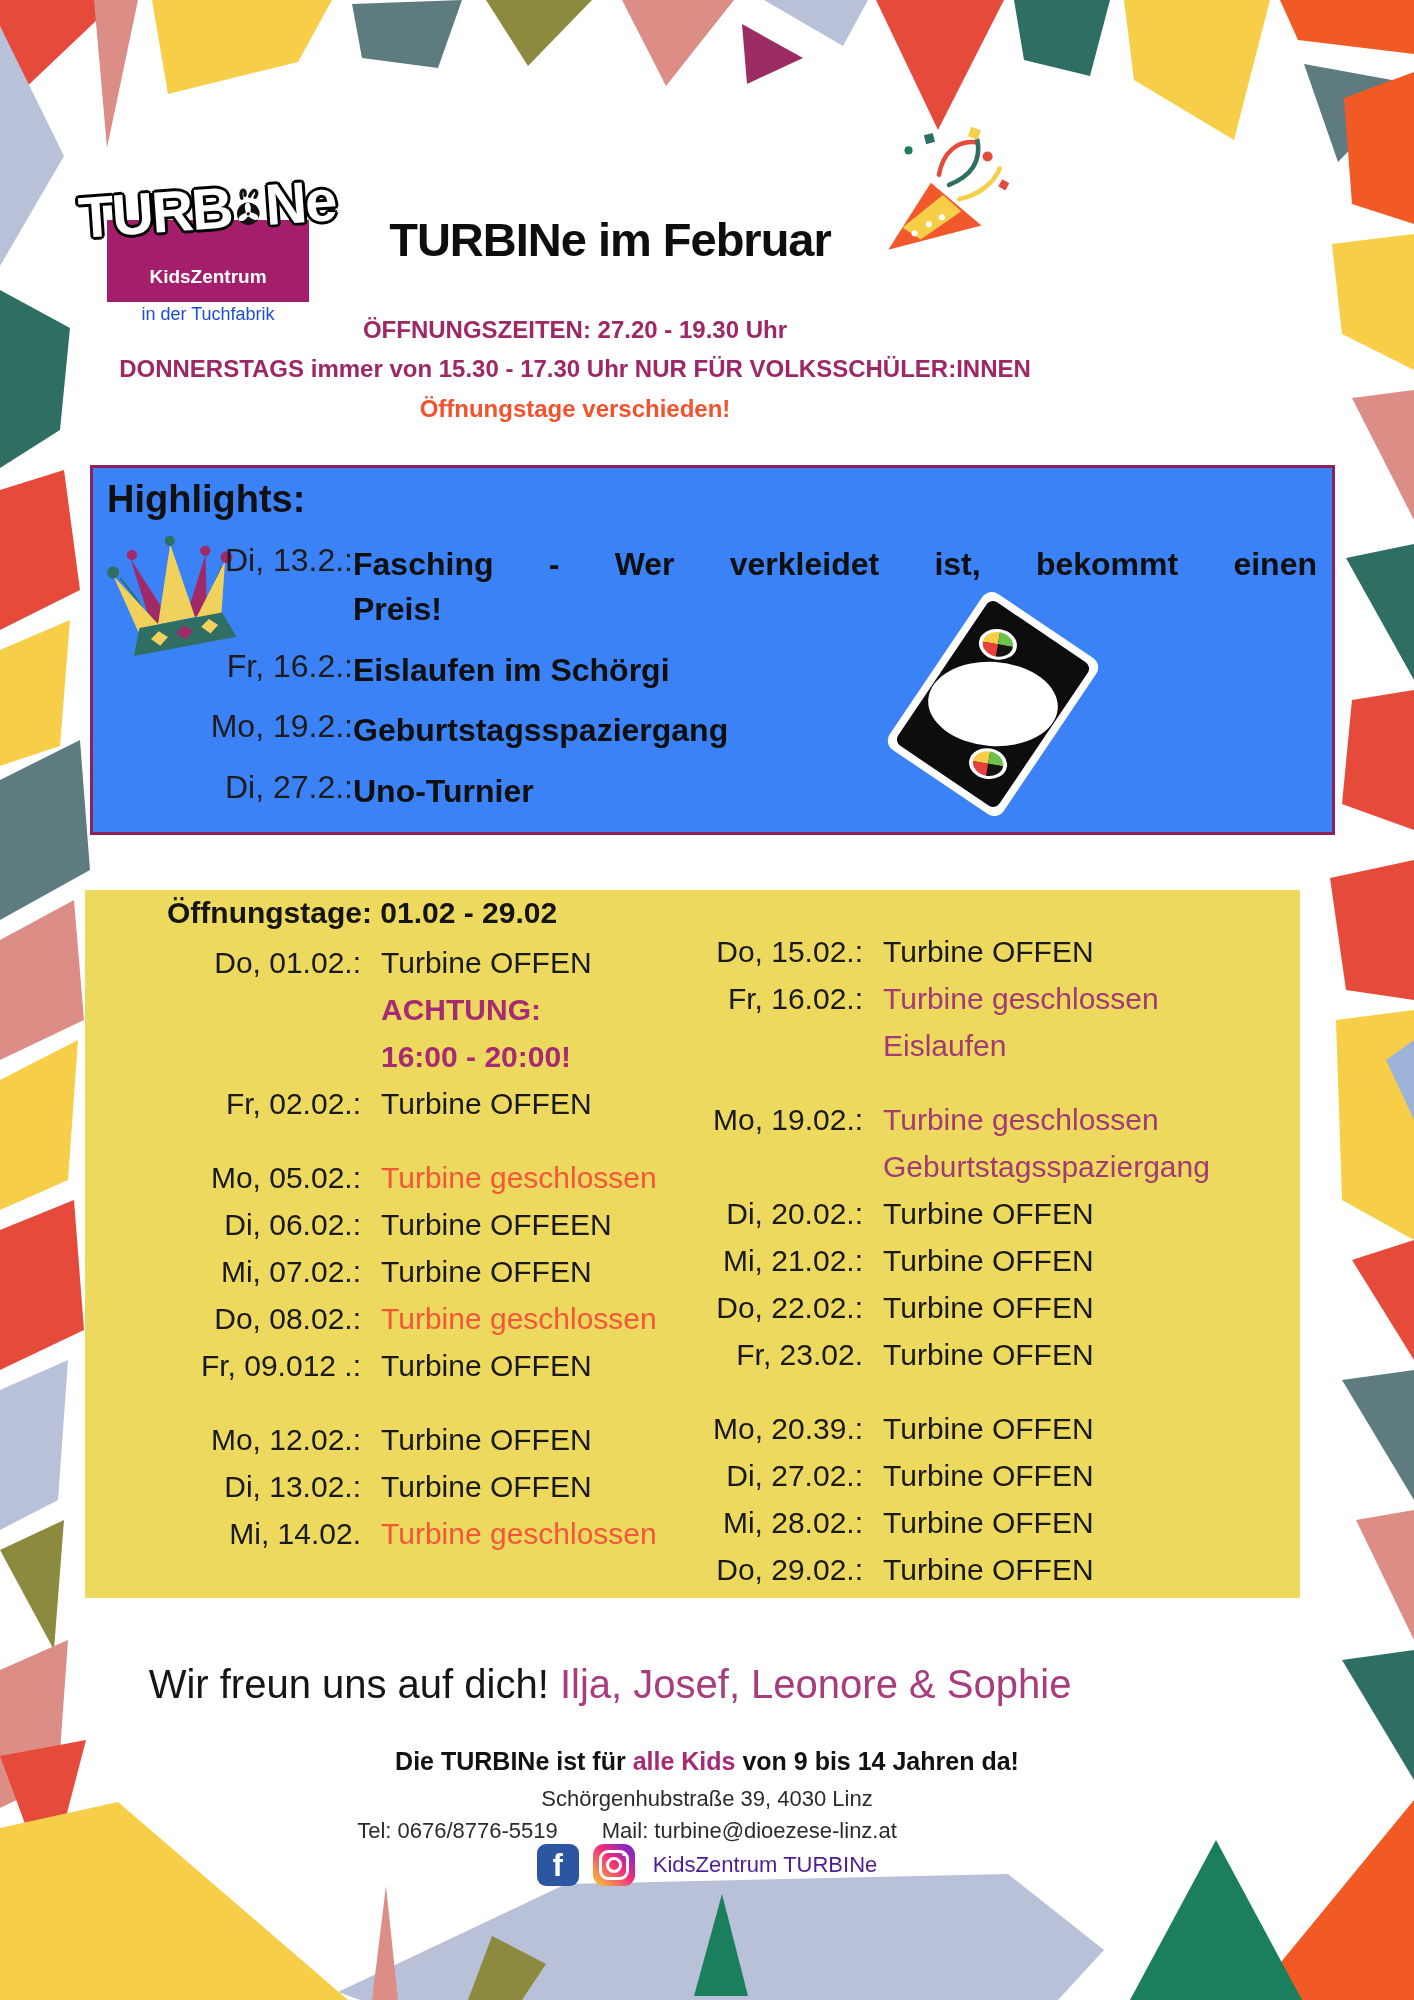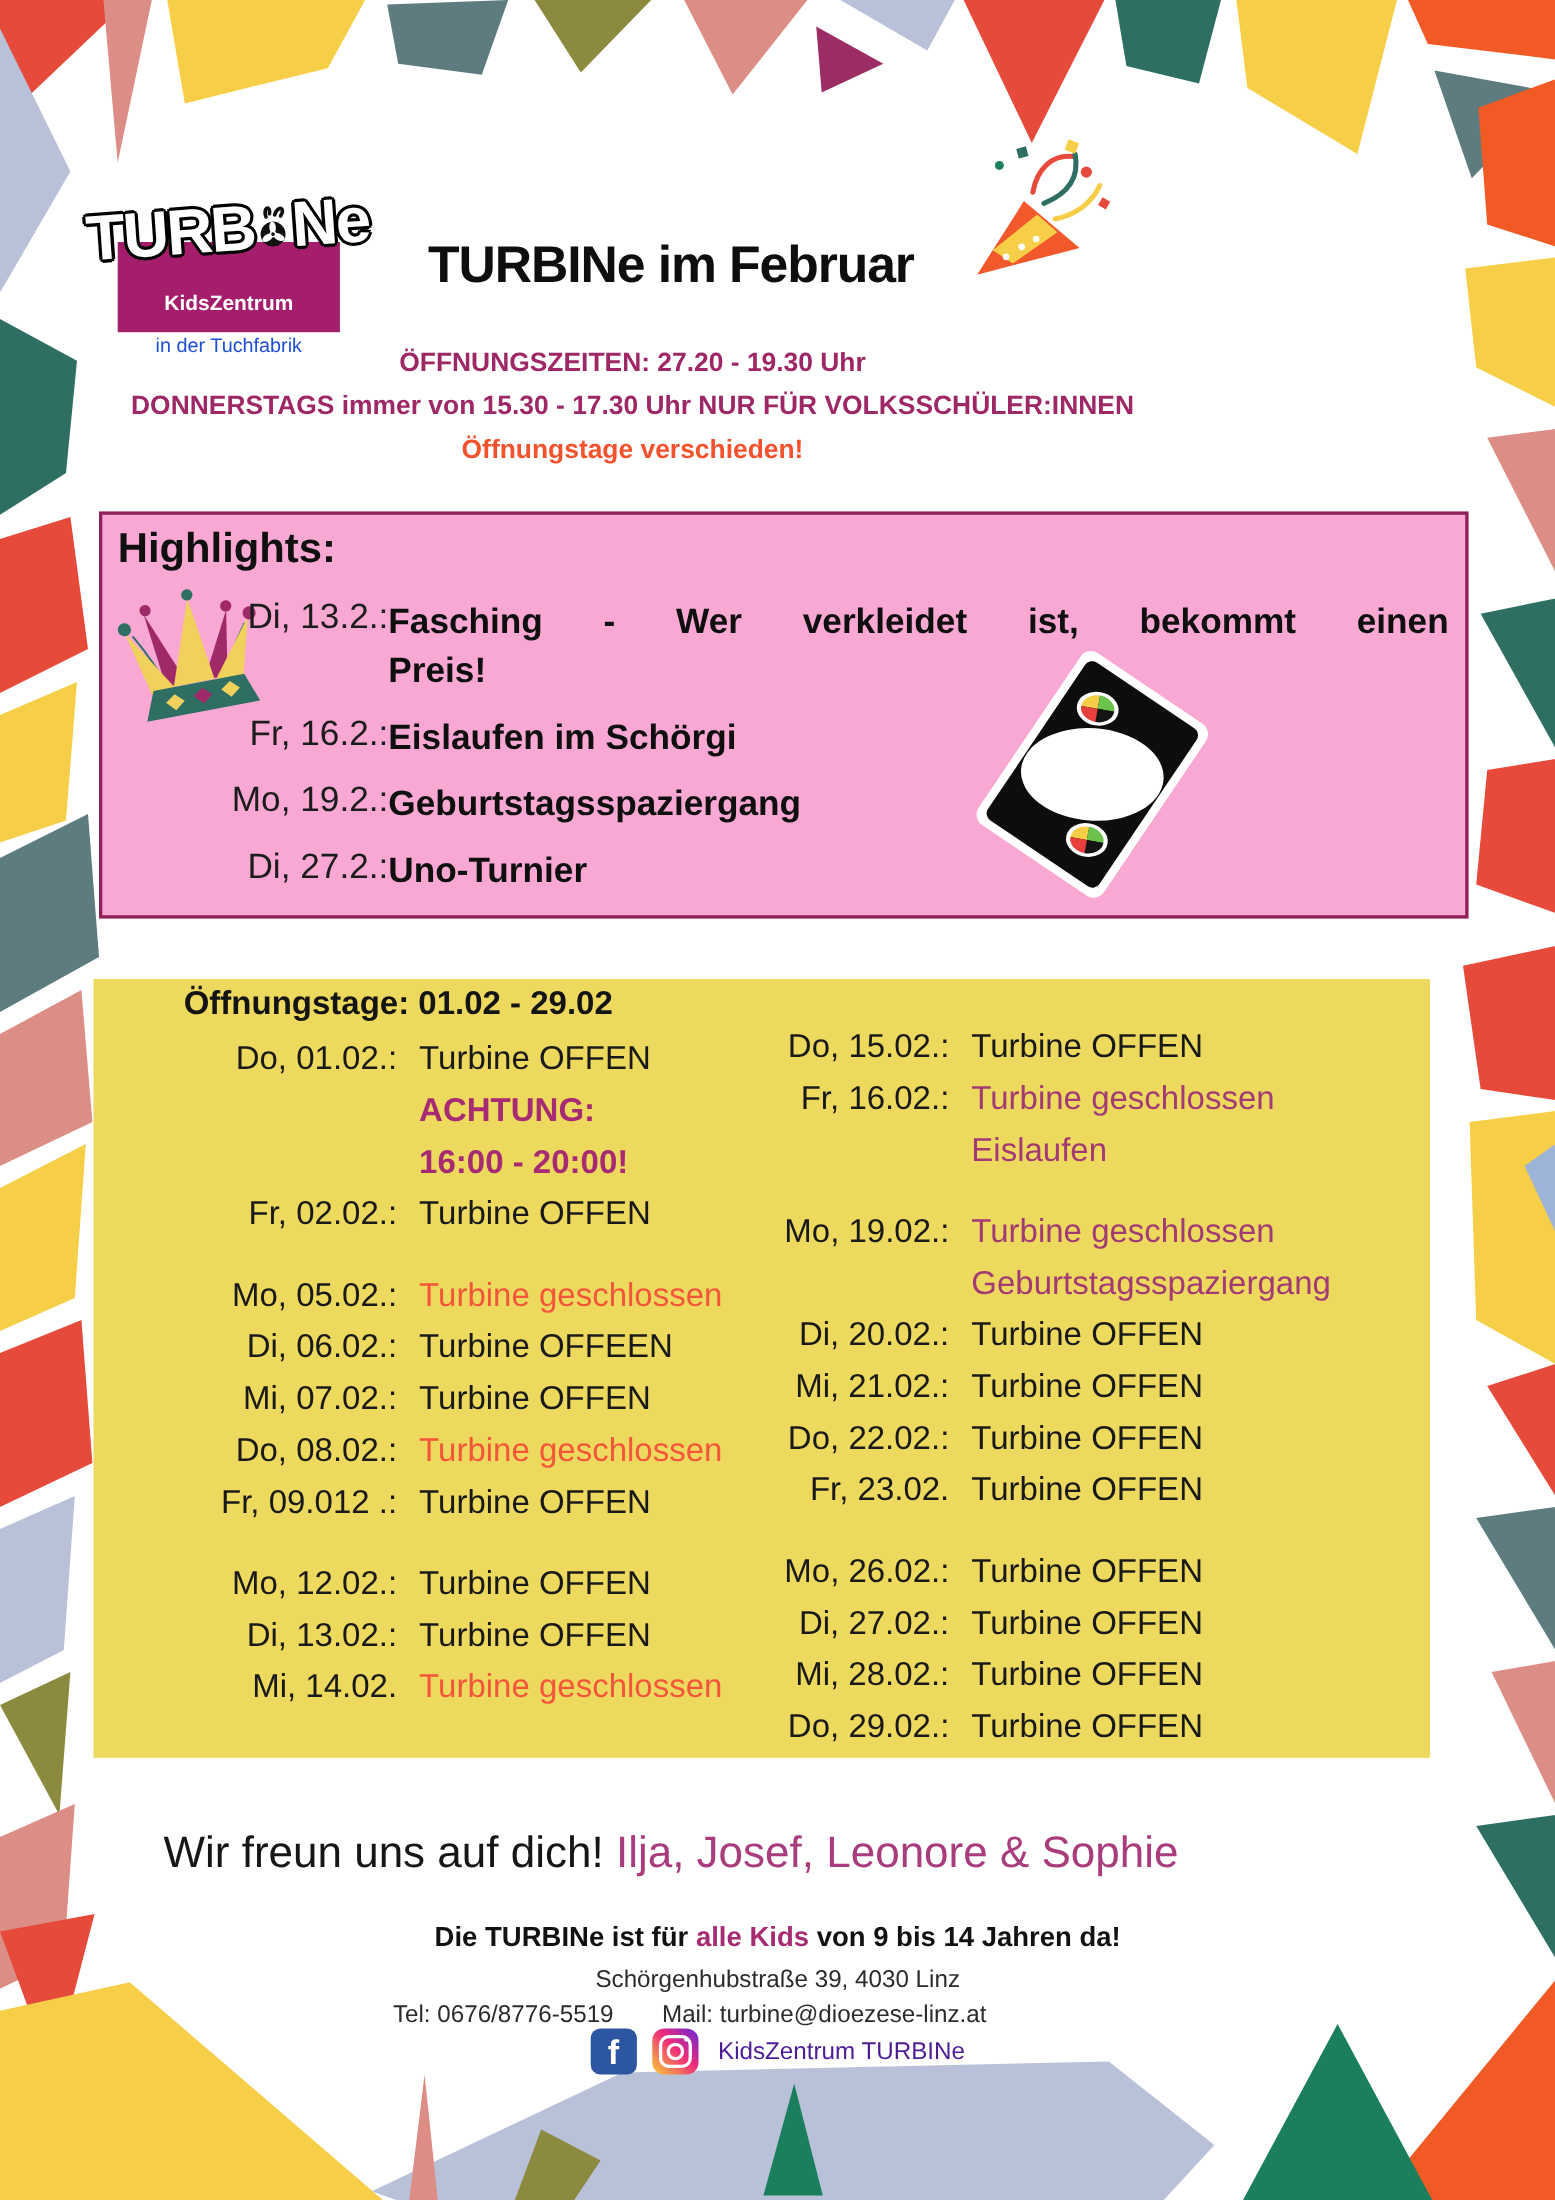--- a/index.html
+++ b/index.html
@@ -23,21 +23,21 @@
   .page-title{position:absolute;left:330px;top:212px;width:560px;text-align:center;font-size:47px;
               font-weight:800;color:#0e0e0e;letter-spacing:-1px;}
   .popper{position:absolute;left:868px;top:120px;width:152px;height:152px;}
   .hdr{position:absolute;left:60px;width:1030px;text-align:center;font-weight:700;font-size:24px;}
   .hdr1{top:316px;color:#9E2766;}
   .hdr2{top:355px;color:#9E2766;}
   .hdr3{top:395px;color:#F4512D;}
 
   
   .hi-box{position:absolute;left:90px;top:465px;width:1245px;height:370px;border:3px solid #8E2158;
-          box-sizing:border-box;background:#f9a8d4;}
+          box-sizing:border-box;background:#3b82f6;}
   .hi-title{position:absolute;left:14px;top:10px;font-size:38px;font-weight:800;color:#101010;}
   .crown{position:absolute;left:6px;top:62px;width:158px;height:128px;transform:rotate(-6deg);}
   .hi-rows{position:absolute;left:10px;top:74px;width:1218px;}
   .hl-row{display:grid;grid-template-columns:250px 1fr;margin-bottom:16px;}
   .hl-date{text-align:right;font-size:32px;color:#1c1c1c;font-weight:400;white-space:pre;}
   .hl-text{font-size:32px;font-weight:700;color:#0f0f0f;line-height:1.4;padding-right:4px;}
   .hl-line.justify{text-align:justify;text-align-last:justify;}
   .uno{position:absolute;left:830px;top:140px;width:140px;height:192px;transform:rotate(34deg);}
 
   
@@ -330,21 +330,21 @@
           </div>
           <div class="s-row t-open">
             <span class="s-date">Do, 22.02.:</span>
             <span class="s-status">Turbine OFFEN</span>
           </div>
           <div class="s-row t-open">
             <span class="s-date">Fr, 23.02.</span>
             <span class="s-status">Turbine OFFEN</span>
           </div>
           <div class="s-row t-open gap">
-            <span class="s-date">Mo, 26.02.:</span>
+            <span class="s-date">Mo, 20.39.:</span>
             <span class="s-status">Turbine OFFEN</span>
           </div>
           <div class="s-row t-open">
             <span class="s-date">Di, 27.02.:</span>
             <span class="s-status">Turbine OFFEN</span>
           </div>
           <div class="s-row t-open">
             <span class="s-date">Mi, 28.02.:</span>
             <span class="s-status">Turbine OFFEN</span>
           </div>

